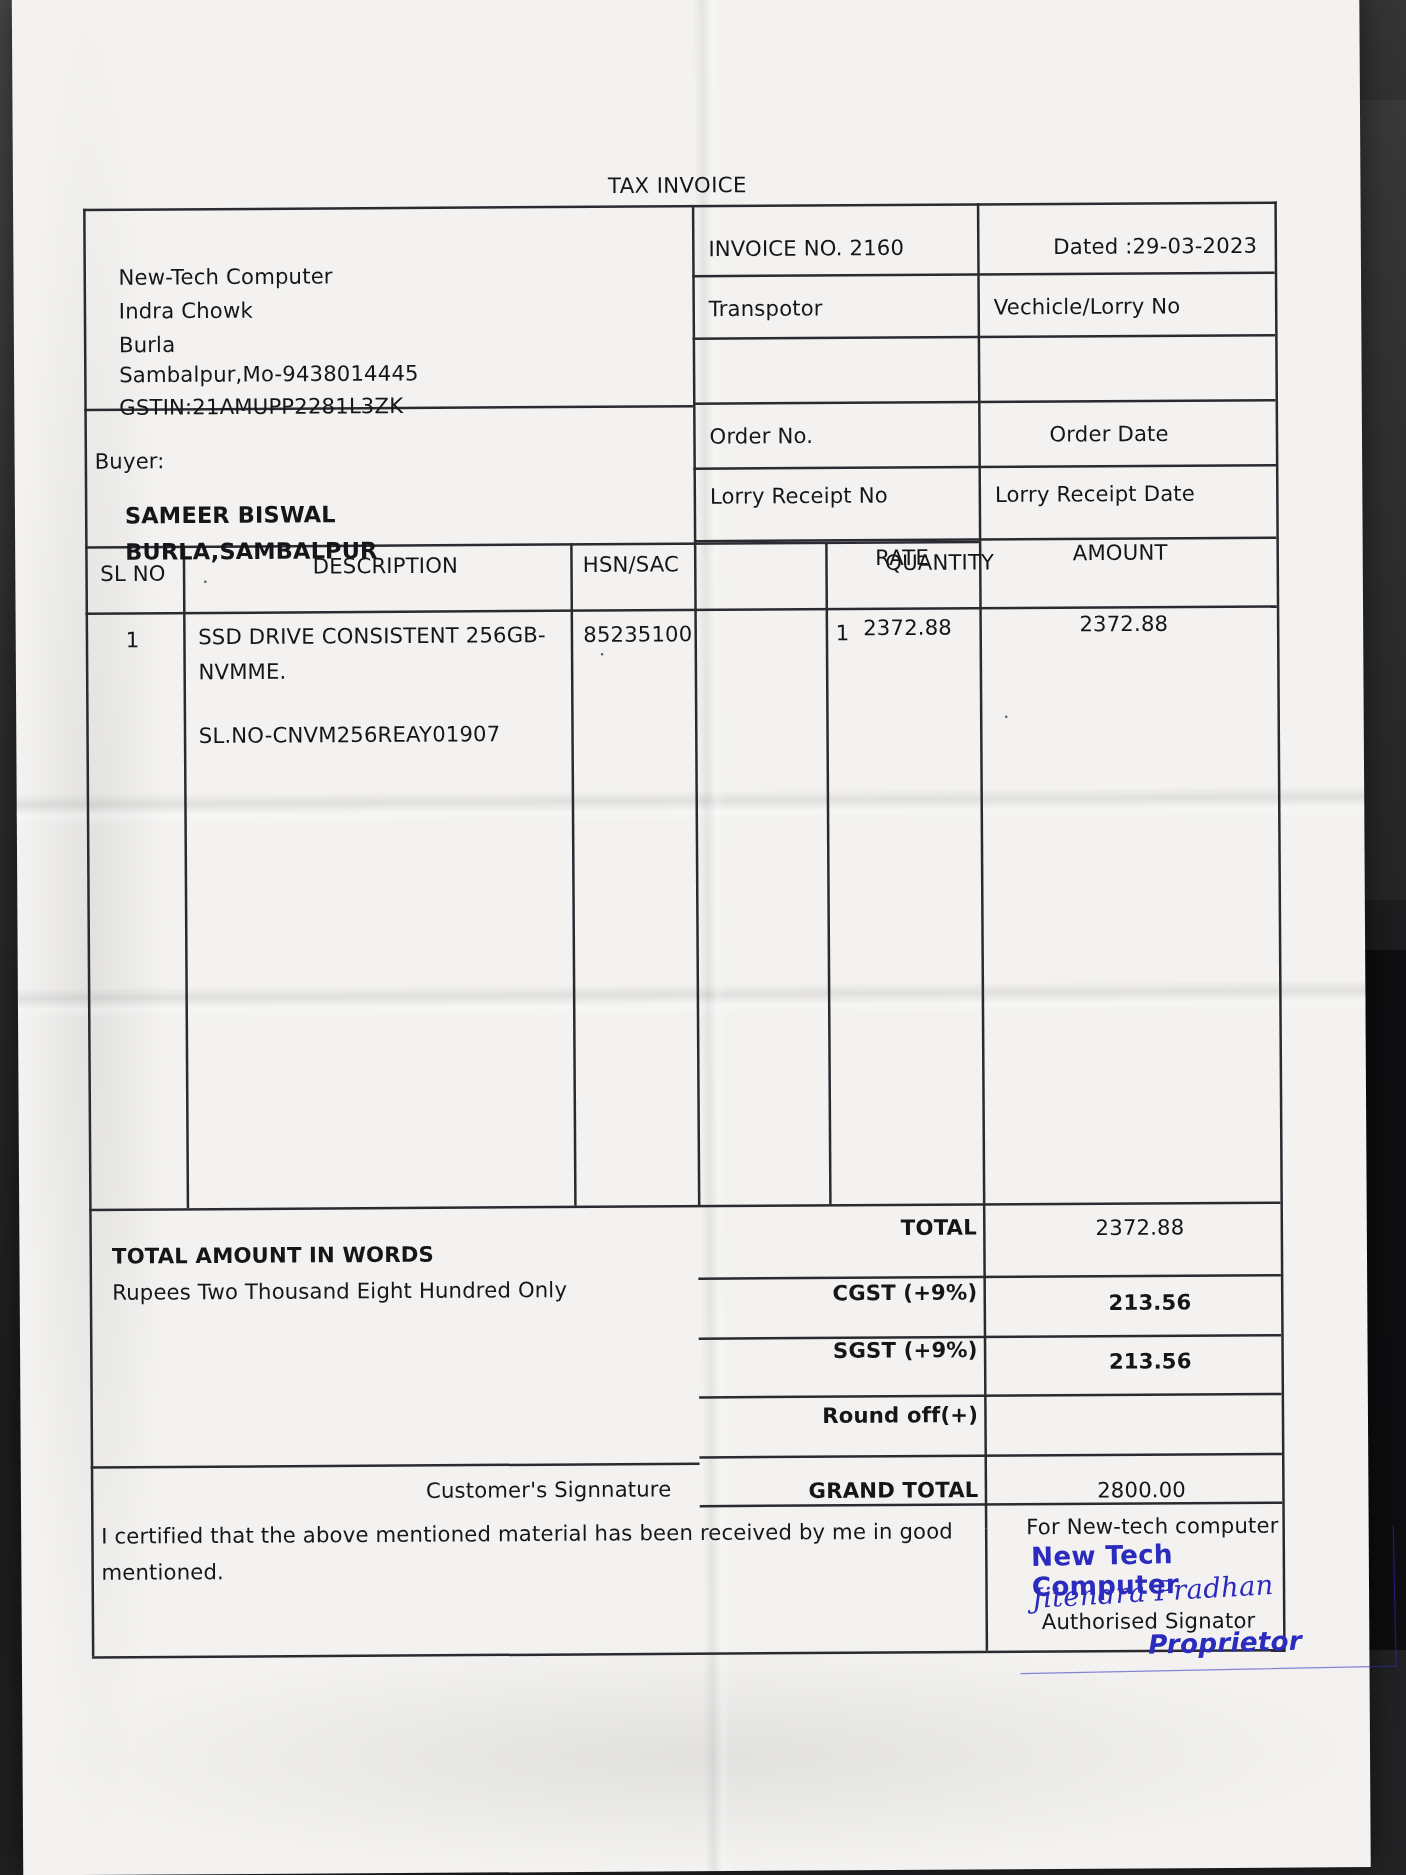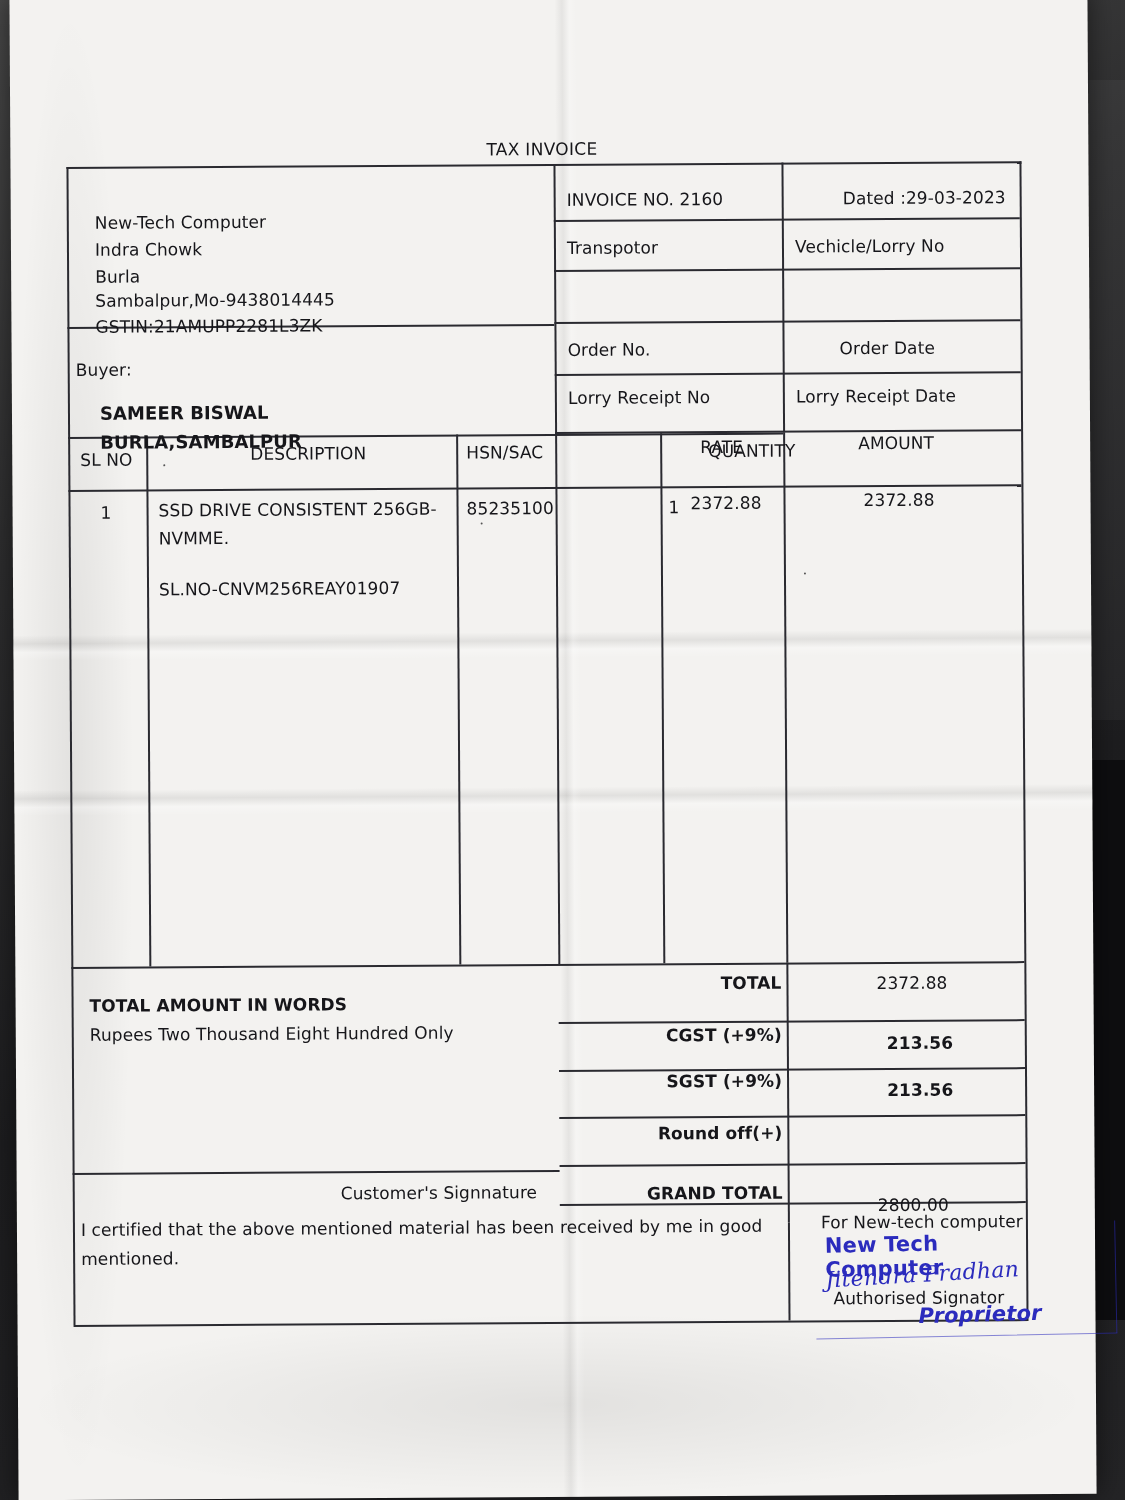--- a/index.html
+++ b/index.html
@@ -249,21 +249,21 @@
       <div class="tx md b rt" style="left:545px; top:884px; width:165px;">CGST (+9%)</div>
       <div class="tx md b" style="left:815px; top:893px;">213.56</div>
 
       <div class="tx md b rt" style="left:545px; top:930px; width:165px;">SGST (+9%)</div>
       <div class="tx md b" style="left:815px; top:940px;">213.56</div>
 
       <div class="tx md b rt" style="left:520px; top:982px; width:190px;">Round off(+)</div>
       <div class="tx md" style="left:815px; top:982px;"></div>
 
       <div class="tx md b rt" style="left:520px; top:1042px; width:190px;">GRAND TOTAL</div>
-      <div class="tx md" style="left:805px; top:1043px;margin-top:12px;">2800.00</div>
+      <div class="tx md" style="left:805px; top:1043px;">2800.00</div>
 
       <div class="tx md b" style="left:18px; top:851px;">TOTAL AMOUNT IN WORDS</div>
       <div class="tx md" style="left:18px; top:880px;">Rupees Two Thousand Eight Hundred Only</div>
 
       <div class="tx md" style="left:268px; top:1040px;">Customer's Signnature</div>
       <div class="tx md" style="left:8px; top:1075px;">I certified that the above mentioned material has been received by me in good</div>
       <div class="tx md" style="left:8px; top:1104px;">mentioned.</div>
 
       <div class="tx md" style="left:748px; top:1072px;">For New-tech computer</div>
       <div class="tx md" style="left:760px; top:1148px;">Authorised Signator</div>

